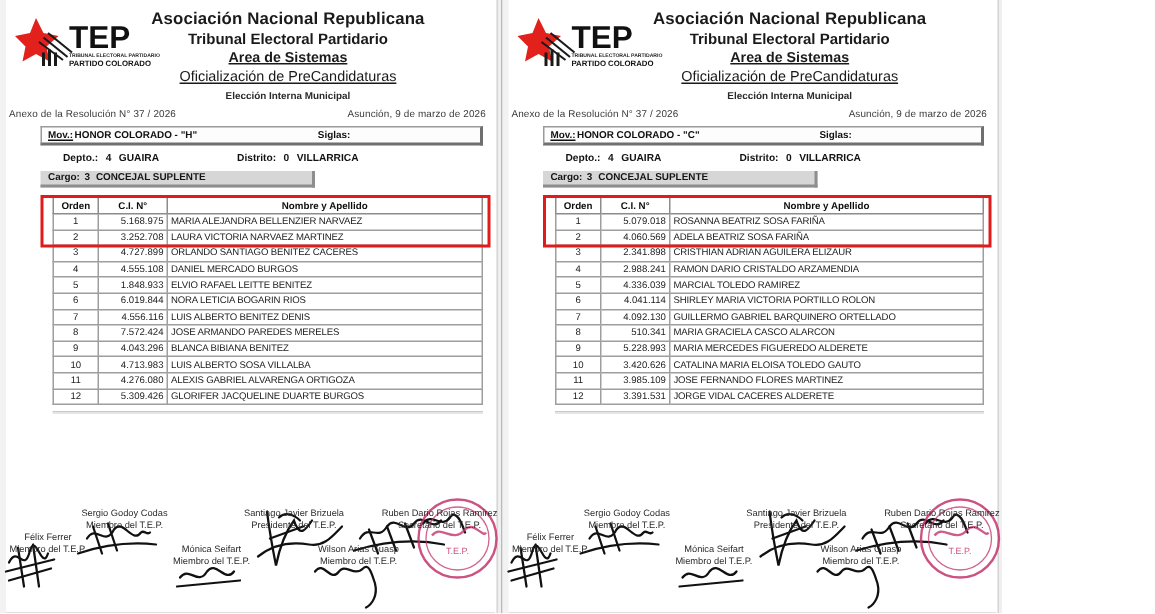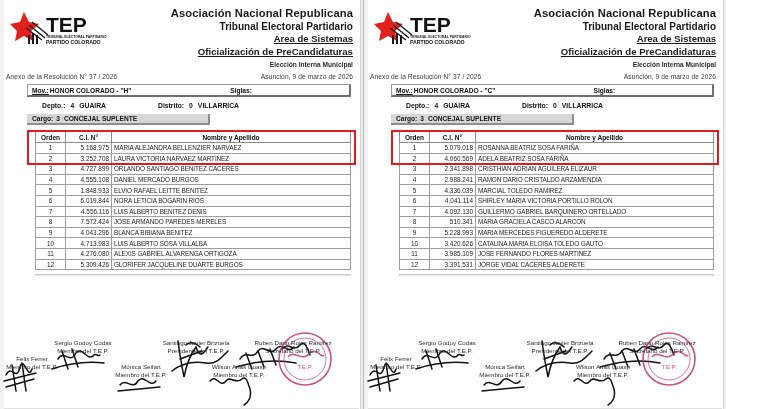--- a/index.html
+++ b/index.html
@@ -5,21 +5,21 @@
   * { box-sizing: border-box; }
   html, body {
     margin: 0; padding: 0;
     width: 770px; height: 409px;
     background: #ffffff;
     font-family: "Liberation Sans", sans-serif;
     overflow: hidden;
   }
   .screen {
     position: relative;
-    width: 726px; height: 409px;
+    width: 668px; height: 409px;
     display: flex;
     background: #ffffff;
   }
   .doc {
     position: relative;
     width: 385px; height: 409px;
     background: #ffffff;
     overflow: hidden;
   }
   .doc.right { border-left: 1px solid #b9b9b9; }
@@ -38,39 +38,39 @@
     position: relative;
     padding-top: 6px;
     height: 70px;
   }
   .logo {
     position: absolute; left: 6px; top: 8px;
     width: 104px; height: 40px;
   }
   .logo svg { display: block; }
   .org-block {
-    text-align: right;
+    text-align: center;
     padding-left: 60px;
     padding-right: 10px;
   }
   .org1 {
     font-size: 11.2px; font-weight: bold; color: #1a1a1a;
     letter-spacing: 0.1px; line-height: 14px;
   }
   .org2 {
     font-size: 10px; font-weight: bold; color: #1a1a1a;
     line-height: 13px;
   }
   .org3 {
     font-size: 9.5px; font-weight: bold; color: #1a1a1a;
     line-height: 12px;
     text-decoration: underline;
   }
   .org4 {
-    font-size: 9.6px; font-weight: bold; color: #1a1a1a;
+    font-size: 9.6px; font-weight: normal; color: #1a1a1a;
     line-height: 13px; text-decoration: underline;
   }
   .org5 {
     font-size: 6.6px; font-weight: bold; color: #2a2a2a;
     line-height: 11px; margin-top: 1px;
   }
 
   
   .reso-row {
     display: flex; justify-content: space-between;

